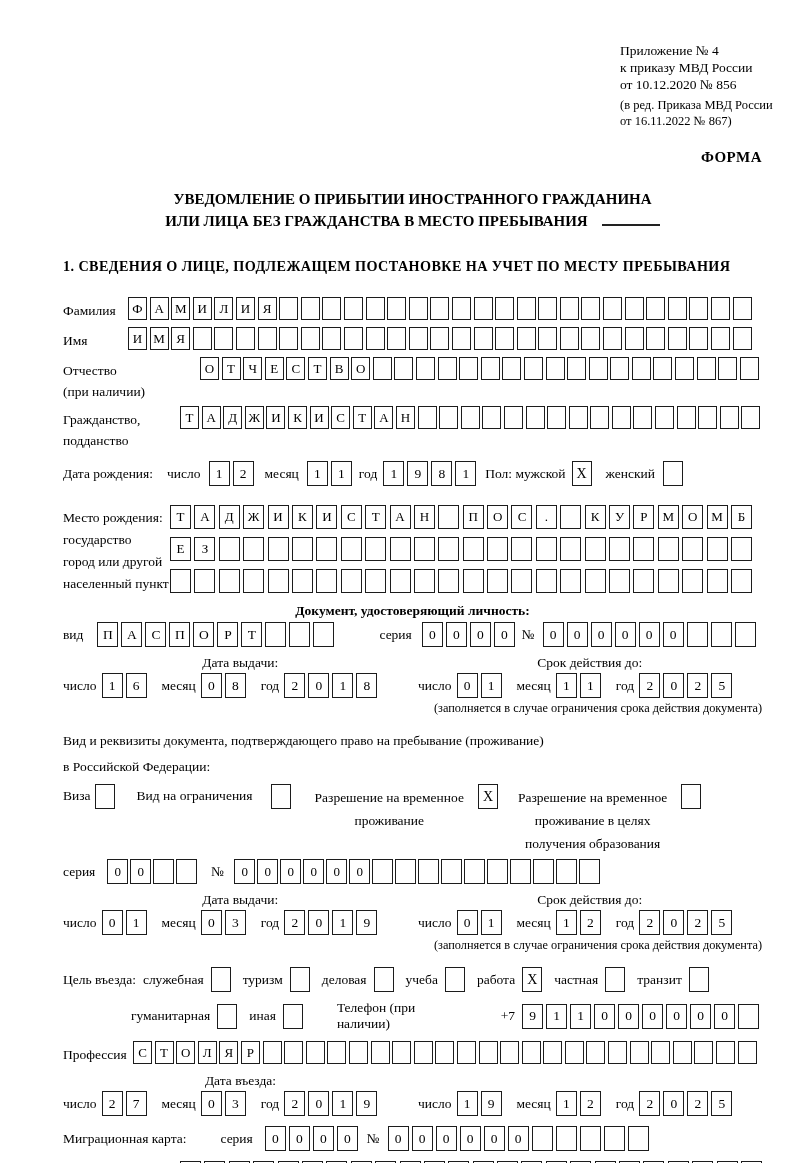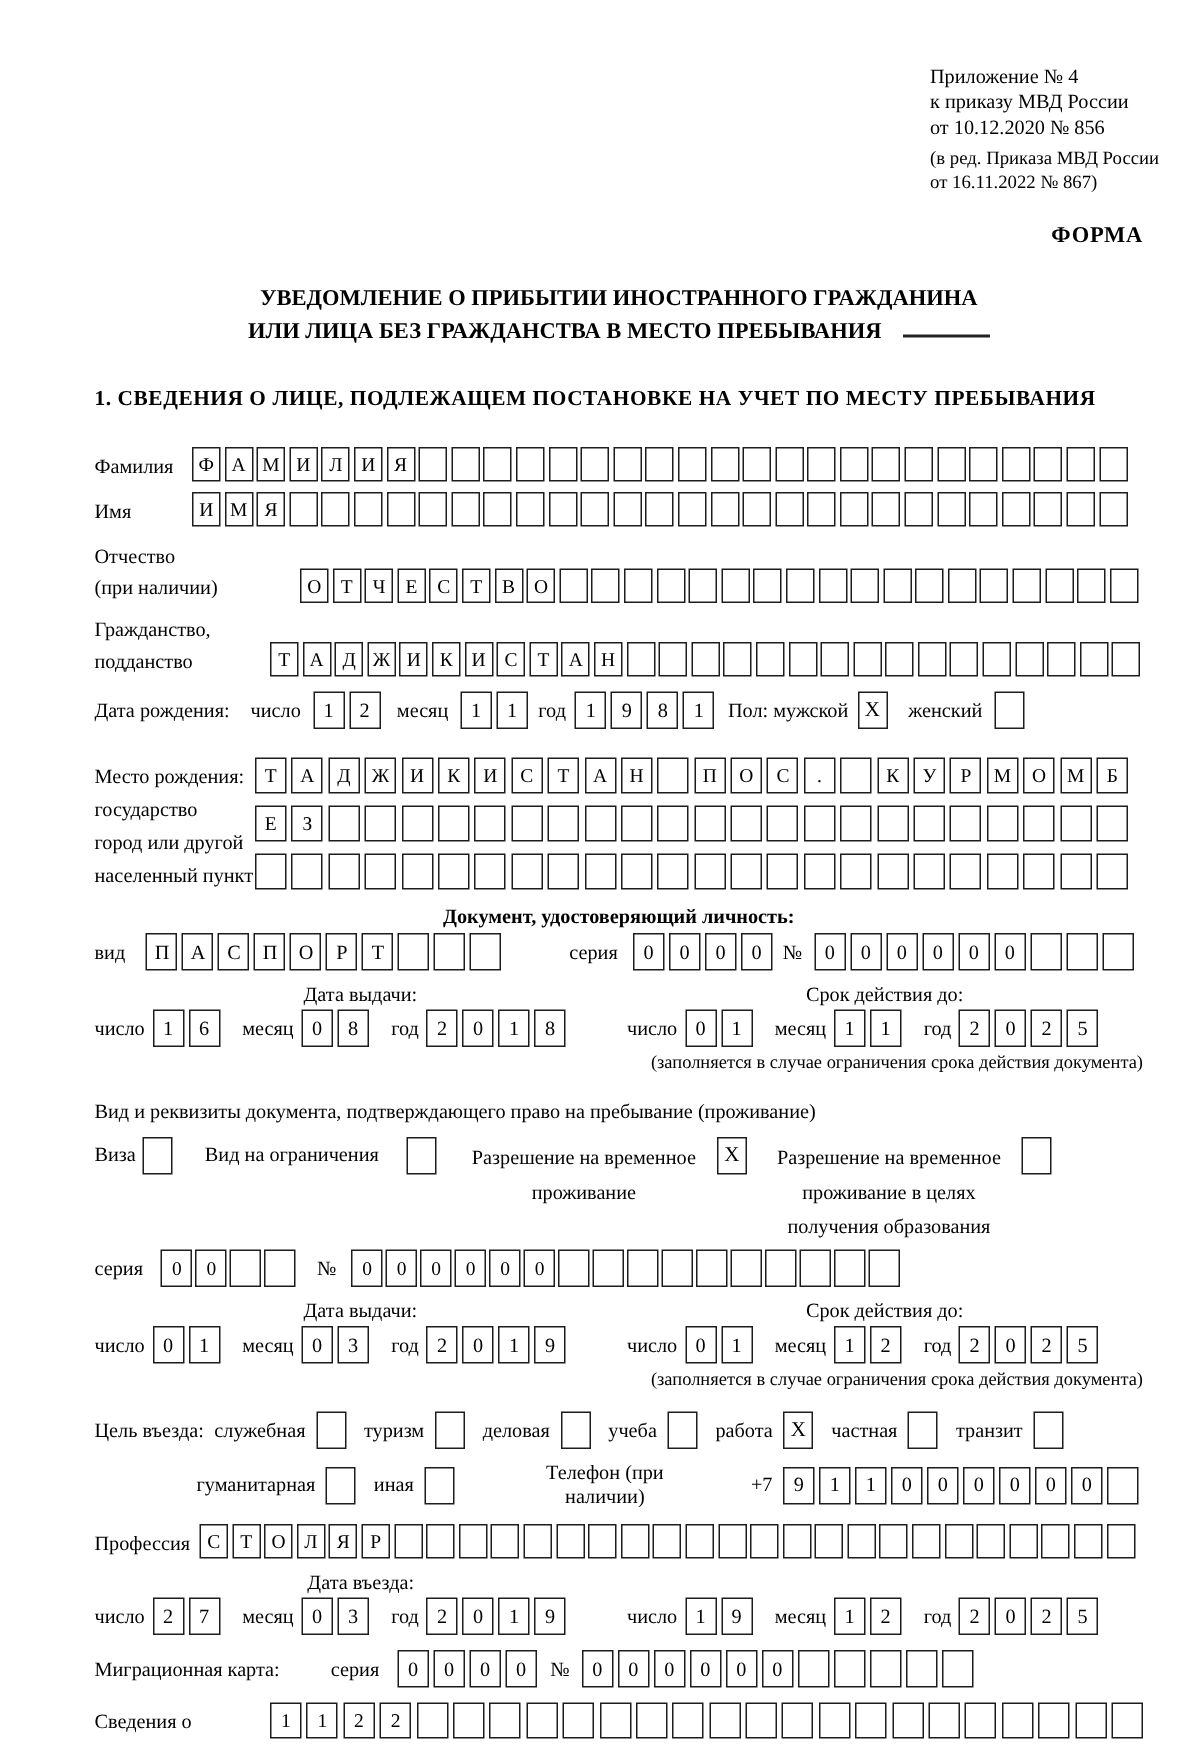--- a/index.html
+++ b/index.html
@@ -6,21 +6,21 @@
   .page{position:relative;width:800px;height:1163px;background:#fff;color:#000;
         font-family:"Liberation Serif","DejaVu Serif",serif;font-size:13.5px;
         padding:42px 38px 0 63px;box-sizing:border-box;overflow:hidden;}
   .appendix{margin-left:557px;line-height:17px;white-space:nowrap;}
   .appendix .amend{font-size:12.5px;line-height:16px;}
   .appendix .gap{height:4px;}
   .forma{text-align:right;font-weight:bold;font-size:15px;margin-top:20px;letter-spacing:.5px;}
   .title{text-align:center;font-weight:bold;font-size:15px;margin-top:22px;line-height:22px;}
   .blank-line{display:inline-block;width:58px;border-bottom:2px solid #222;margin-left:14px;}
   .sec1{font-weight:bold;font-size:14.2px;margin-top:26px;letter-spacing:.4px;white-space:nowrap;}
-  .row{display:flex;align-items:flex-end;margin-top:6px;}
+  .row{display:flex;align-items:flex-start;margin-top:6px;}
   .lbl{flex:none;line-height:21px;padding-top:3px;}
   .w65{width:65px;} .w117{width:117px;} .w137{width:137px;} .w107{width:107px;} .w70{width:70px;}
   .cells{display:flex;flex:none;}
   .cell{flex:none;width:19px;height:23px;border:1.6px solid #1c1c1c;margin-right:2.6px;
         display:flex;align-items:center;justify-content:center;font-size:13px;box-sizing:border-box;background:#fff;}
   .cells.wide .cell{width:21px;height:24px;margin-right:3.4px;}
   .cells.dt .cell{width:21px;height:25px;margin-right:3px;font-size:13.5px;}
   .cells.perm .cell{width:21px;height:25px;margin-right:2px;}
   .cb{flex:none;width:20px;height:25px;border:1.6px solid #1c1c1c;display:inline-flex;
       align-items:center;justify-content:center;font-size:14px;box-sizing:border-box;background:#fff;}
@@ -31,21 +31,21 @@
   .drow{display:flex;margin-top:2px;}
   .dgroup{display:flex;align-items:center;}
   .dgroup .t{margin:0 5px 0 12px;padding:0;}
   .dgroup .t:first-child{margin-left:0;}
   .w355{width:355px;flex:none;}
   .noteR{text-align:right;font-size:12.3px;margin-top:3px;}
   .intro{margin-top:12px;line-height:26px;}
   .permits{display:flex;align-items:flex-start;margin-top:4px;}
   .permits .t{padding-top:4px;}
   .pblock{text-align:center;line-height:23px;padding-top:2px;}
-  .purpose{display:flex;align-items:center;margin-top:14px;flex-wrap:nowrap;text-align:center;}
+  .purpose{display:flex;align-items:center;margin-top:14px;flex-wrap:nowrap;}
   .purpose .t{padding:0;margin-right:7px;}
   .purpose .cb{margin-right:12px;}
   .reps{display:flex;margin-top:10px;}
   .reps .lines{flex:none;width:117px;line-height:22.5px;padding-top:2px;}
   .reps .grid .cells{margin-bottom:8px;}
 </style>
 </head>
 <body>
 
 <div class="page">
@@ -401,20 +401,21 @@
           <span class="cell">0</span>
           <span class="cell">2</span>
           <span class="cell">5</span>
         </span>
     </div>
   </div>
   <div class="noteR">(заполняется в случае ограничения срока действия документа)</div>
 
   <div class="intro">
     <div>Вид и реквизиты документа, подтверждающего право на пребывание (проживание)</div>
+    <div>в Российской Федерации:</div>
   </div>
 
   <div class="permits">
     <span class="t">Виза</span>
     <span class="cb" style="margin-left:4px;"></span>
     <span class="t" style="margin-left:22px;">Вид на ограничения</span>
     <span class="cb" style="margin-left:18px;"></span>
     <div class="pblock" style="margin-left:24px;">
       <div>Разрешение на временное</div>
       <div>проживание</div>

